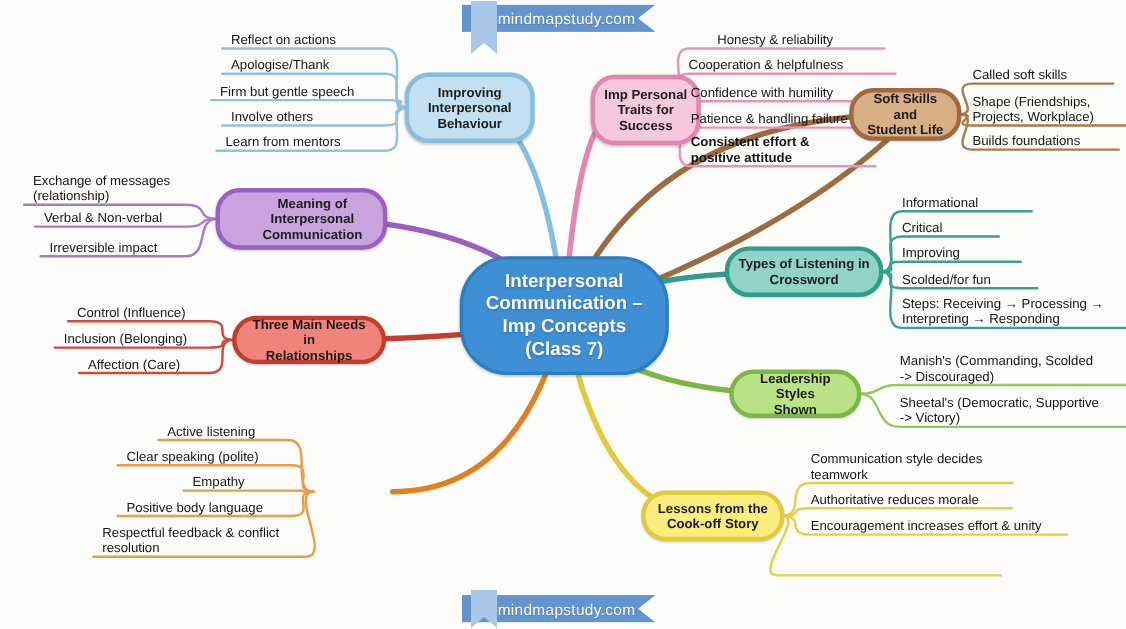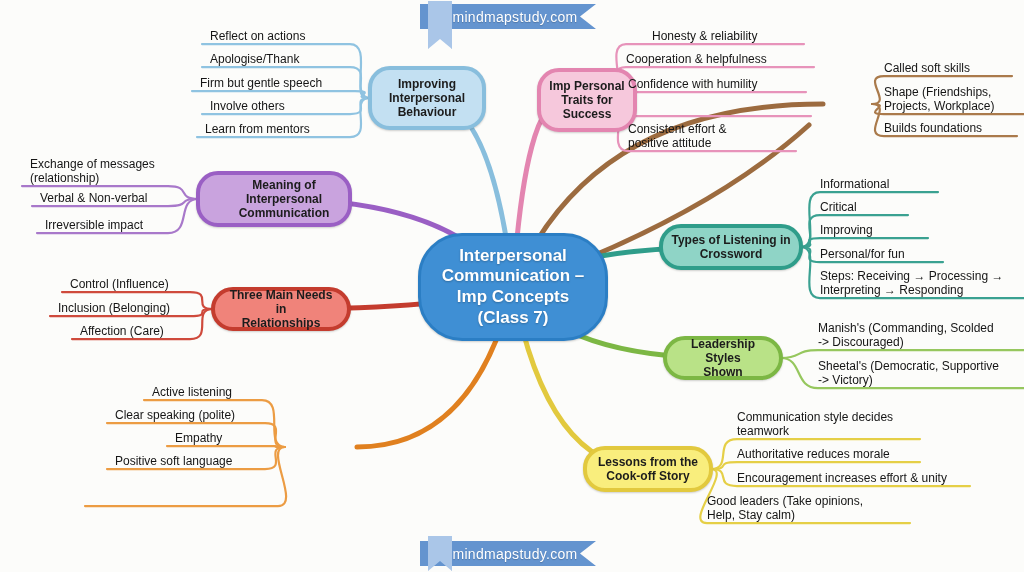--- a/index.html
+++ b/index.html
@@ -108,20 +108,22 @@
 Communication –
 Imp Concepts
 (Class 7)</div>
 
   <div class="node" style="left: 368px; top: 66px; width: 118px; height: 64px; background: rgb(195, 224, 242); border-color: rgb(136, 190, 221);">Improving
 Interpersonal
 Behaviour</div>
   <div class="node" style="left: 537px; top: 68px; width: 100px; height: 64px; background: rgb(246, 200, 220); border-color: rgb(227, 133, 176);">Imp Personal
 Traits for
 Success</div>
+  <div class="node" style="left: 772px; top: 80px; width: 102px; height: 48px; background: rgb(216, 174, 133); border-color: rgb(156, 107, 63);">Soft Skills and
+Student Life</div>
   <div class="node" style="left: 659px; top: 224px; width: 144px; height: 46px; background: rgb(143, 212, 198); border-color: rgb(47, 157, 138);">Types of Listening in
 Crossword</div>
   <div class="node" style="left: 583px; top: 446px; width: 130px; height: 46px; background: rgb(249, 238, 125); border-color: rgb(226, 201, 62);">Lessons from the
 Cook-off Story</div>
   <div class="node" style="left: 663px; top: 336px; width: 120px; height: 44px; background: rgb(185, 226, 135); border-color: rgb(124, 183, 68);">Leadership Styles
 Shown</div>
   <div class="node" style="left: 211px; top: 287px; width: 140px; height: 44px; background: rgb(240, 131, 122); border-color: rgb(196, 60, 46);">Three Main Needs in
 Relationships</div>
   <div class="node" style="left: 196px; top: 171px; width: 156px; height: 56px; background: rgb(201, 163, 222); border-color: rgb(154, 95, 196); padding-left: 28px;">Meaning of
 Interpersonal
@@ -129,51 +131,52 @@
 
   <div class="leaf r" style="left:210px;top:29px;width:140px;">Reflect on actions</div>
   <div class="leaf r" style="left:210px;top:52px;width:140px;">Apologise/Thank</div>
   <div class="leaf r" style="left:200px;top:76px;width:155px;">Firm but gentle speech</div>
   <div class="leaf r" style="left:210px;top:99px;width:140px;">Involve others</div>
   <div class="leaf r" style="left:205px;top:122px;width:145px;">Learn from mentors</div>
 
   <div class="leaf" style="left:652px;top:29px;width:170px;">Honesty &amp; reliability</div>
   <div class="leaf" style="left:626px;top:52px;width:180px;">Cooperation &amp; helpfulness</div>
   <div class="leaf" style="left:628px;top:77px;width:170px;">Confidence with humility</div>
-  <div class="leaf" style="left:628px;top:122px;width:160px;">Consistent effort &amp;
+  <div class="leaf" style="left:628px;top:101px;width:175px;">Patience &amp; handling failure</div>
+  <div class="leaf" style="left:628px;top:122px;width:160px;font-weight:bold;">Consistent effort &amp;
 positive attitude</div>
 
   <div class="leaf" style="left:884px;top:61px;width:120px;">Called soft skills</div>
   <div class="leaf" style="left:884px;top:85px;width:150px;">Shape (Friendships,
 Projects, Workplace)</div>
   <div class="leaf" style="left:884px;top:121px;width:125px;">Builds foundations</div>
 
   <div class="leaf" style="left:820px;top:177px;width:110px;">Informational</div>
   <div class="leaf" style="left:820px;top:200px;width:80px;">Critical</div>
   <div class="leaf" style="left:820px;top:223px;width:100px;">Improving</div>
-  <div class="leaf" style="left:820px;top:247px;width:115px;">Personal/for fun</div>
+  <div class="leaf" style="left:820px;top:247px;width:115px;">Scolded/for fun</div>
   <div class="leaf" style="left:820px;top:269px;width:200px;">Steps: Receiving → Processing →
 Interpreting → Responding</div>
 
   <div class="leaf" style="left:818px;top:359px;width:205px;">Sheetal's (Democratic, Supportive
 -&gt; Victory)</div>
   <div class="leaf" style="left:818px;top:321px;width:200px;">Manish's (Commanding, Scolded
 -&gt; Discouraged)</div>
 
   <div class="leaf" style="left:737px;top:410px;width:175px;">Communication style decides
 teamwork</div>
   <div class="leaf" style="left:737px;top:447px;width:175px;">Authoritative reduces morale</div>
   <div class="leaf" style="left:737px;top:471px;width:225px;">Encouragement increases effort &amp; unity</div>
-  <div class="leaf" style="left:707px;top:494px;width:195px;">Good leaders (Take opinions,
-Help, Stay calm)</div>
 
   <div class="leaf r" style="left:152px;top:385px;width:110px;">Active listening</div>
   <div class="leaf r" style="left:115px;top:408px;width:150px;">Clear speaking (polite)</div>
   <div class="leaf r" style="left:175px;top:431px;width:90px;">Empathy</div>
-  <div class="leaf r" style="left:115px;top:454px;width:150px;">Positive soft language</div>
+  <div class="leaf r" style="left:115px;top:454px;width:150px;">Positive body language</div>
+  <div class="leaf" style="left:93px;top:477px;width:185px;">Respectful feedback &amp; conflict
+resolution</div>
 
   <div class="leaf r" style="left:70px;top:277px;width:120px;">Control (Influence)</div>
   <div class="leaf r" style="left:58px;top:301px;width:132px;">Inclusion (Belonging)</div>
   <div class="leaf r" style="left:80px;top:324px;width:110px;">Affection (Care)</div>
 
   <div class="leaf r" style="left:30px;top:157px;width:138px;">Exchange of messages
 (relationship)</div>
   <div class="leaf r" style="left:40px;top:191px;width:128px;">Verbal &amp; Non-verbal</div>
   <div class="leaf r" style="left:45px;top:218px;width:123px;">Irreversible impact</div>
 </div>

